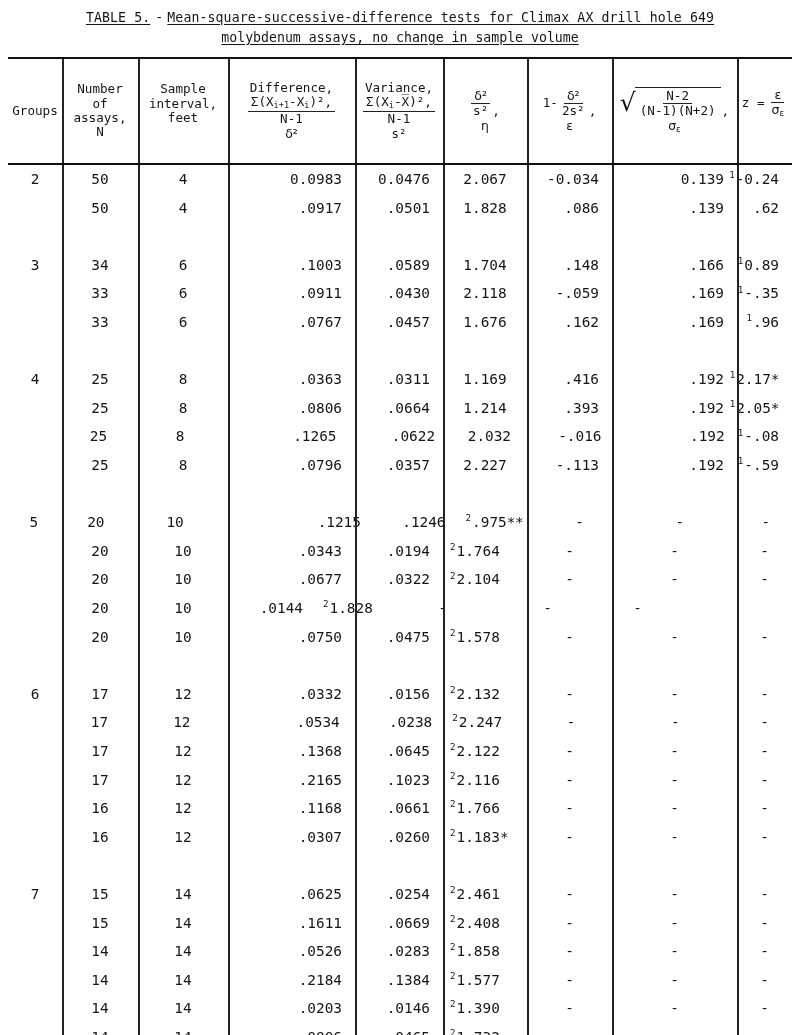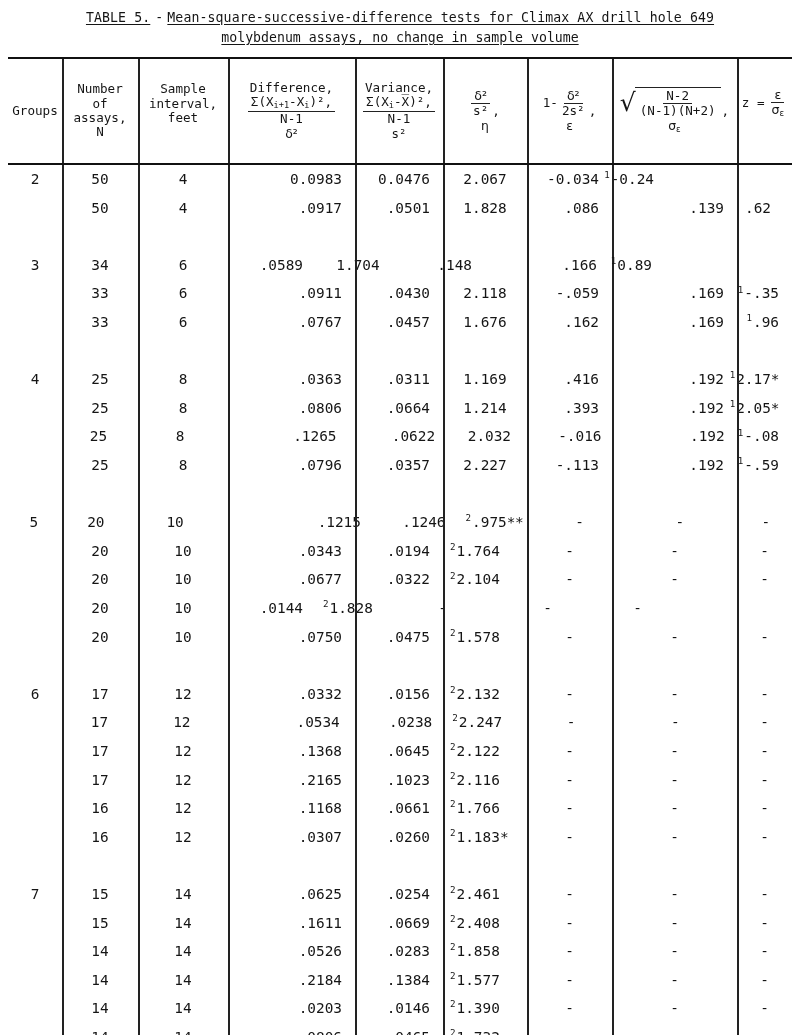--- a/index.html
+++ b/index.html
@@ -215,20 +215,23 @@
           </div>
           <div class="cell c-right" style="width: 88px;">
             <span>0.0476</span>
           </div>
           <div class="cell c-center" style="width: 84px;">
             <span>2.067</span>
           </div>
           <div class="cell c-right" style="width: 85px;">
             <span>-0.034</span>
           </div>
+          <div class="cell c-right" style="width: 125px;">
+            <span>0.139</span>
+          </div>
           <div class="cell c-right" style="width: 55px;">
             <span class="marker">1</span>
             <span>-0.24</span>
           </div>
         </div>
         <div class="row">
           <div class="cell c-center" style="width: 54px;"></div>
           <div class="cell c-center" style="width: 76px;">
             <span>50</span>
           </div>
@@ -243,34 +246,37 @@
           </div>
           <div class="cell c-center" style="width: 84px;">
             <span>1.828</span>
           </div>
           <div class="cell c-right" style="width: 85px;">
             <span>.086</span>
           </div>
           <div class="cell c-right" style="width: 125px;">
             <span>.139</span>
           </div>
-          <div class="cell c-right" style="width: 55px; justify-content: center;">
+          <div class="cell c-right" style="width: 55px;">
             <span>.62</span>
           </div>
         </div>
         <div class="row gap"></div>
         <div class="row">
           <div class="cell c-center" style="width: 54px;">
             <span>3</span>
           </div>
           <div class="cell c-center" style="width: 76px;">
             <span>34</span>
           </div>
           <div class="cell c-center" style="width: 90px;">
             <span>6</span>
+          </div>
+          <div class="cell c-right" style="width: 127px;">
+            <span>.1003</span>
           </div>
           <div class="cell c-right" style="width: 88px;">
             <span>.0589</span>
           </div>
           <div class="cell c-center" style="width: 84px;">
             <span>1.704</span>
           </div>
           <div class="cell c-right" style="width: 85px;">
             <span>.148</span>
           </div>

